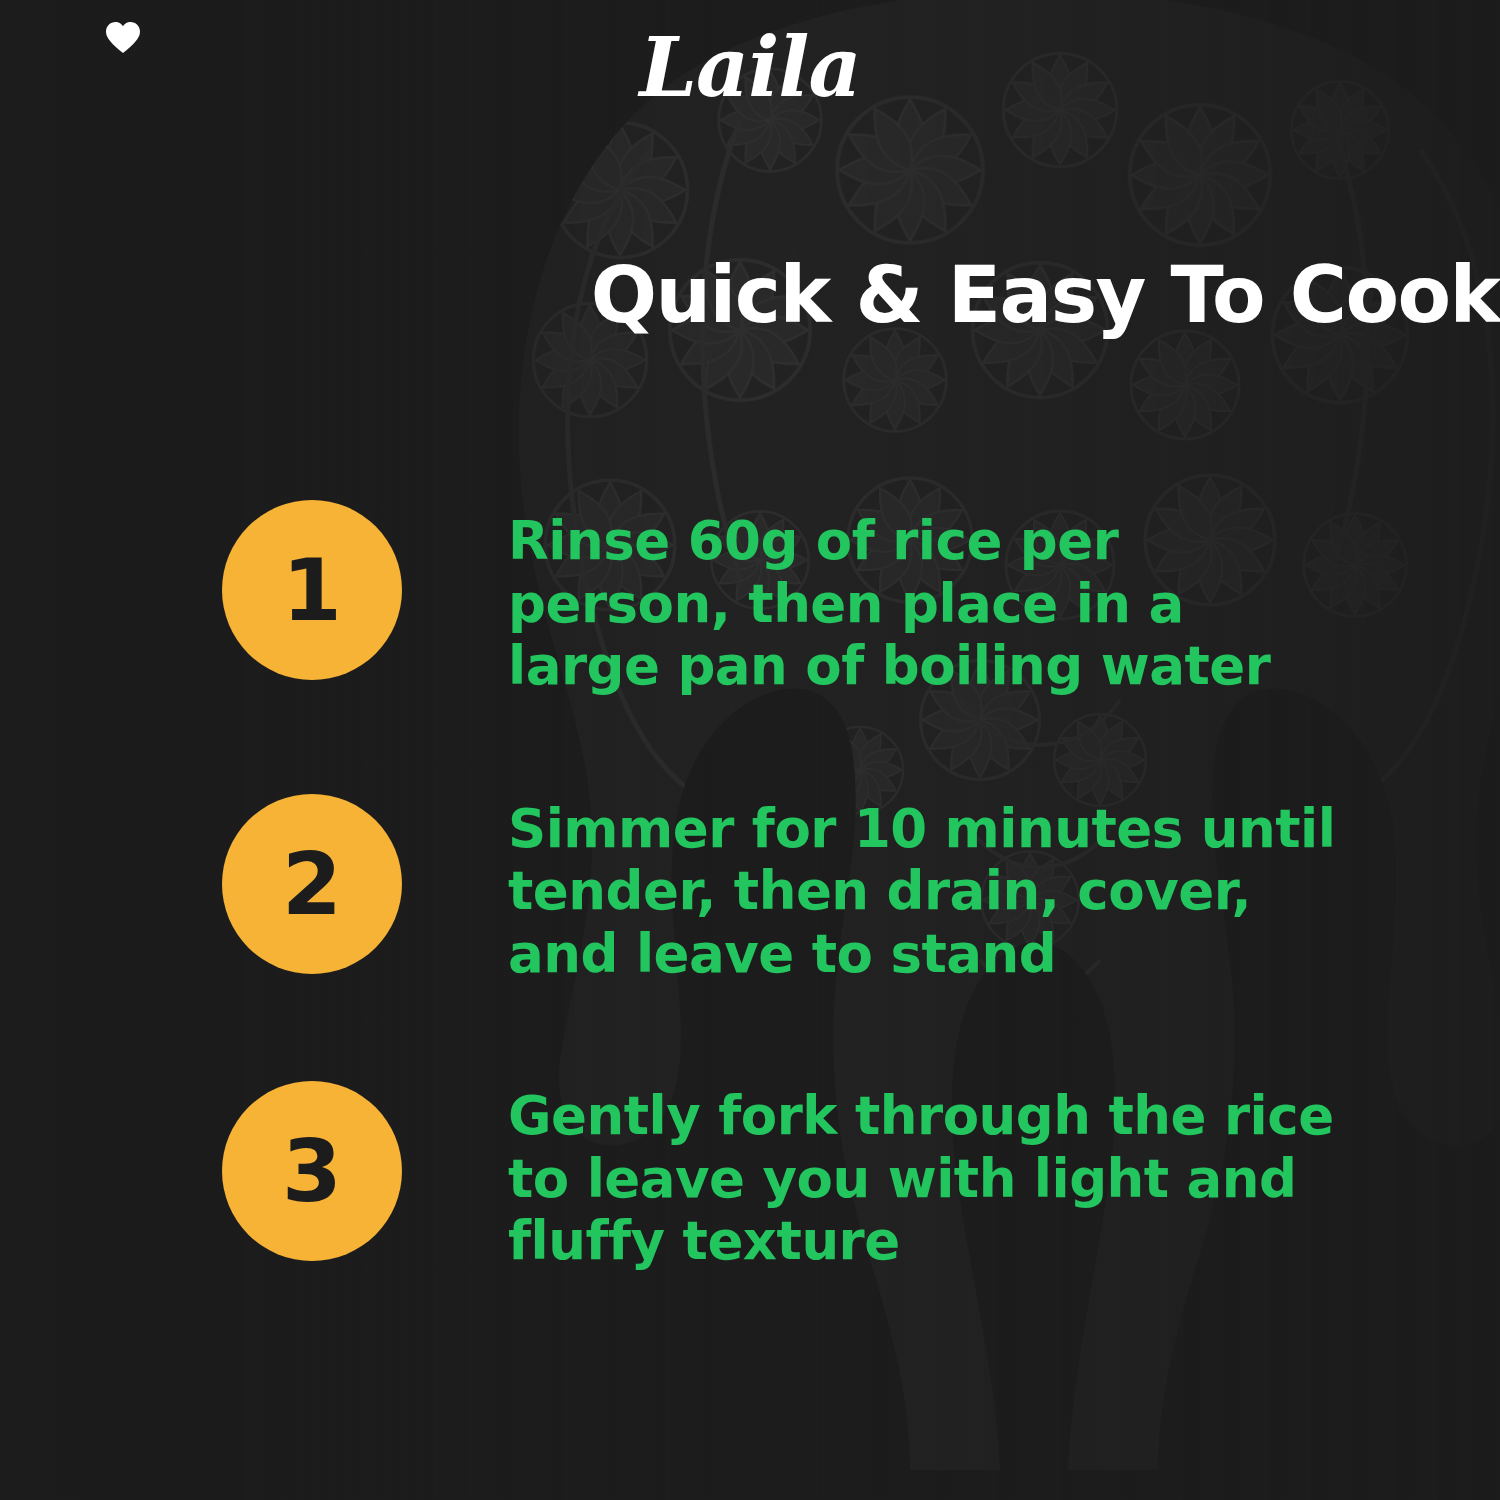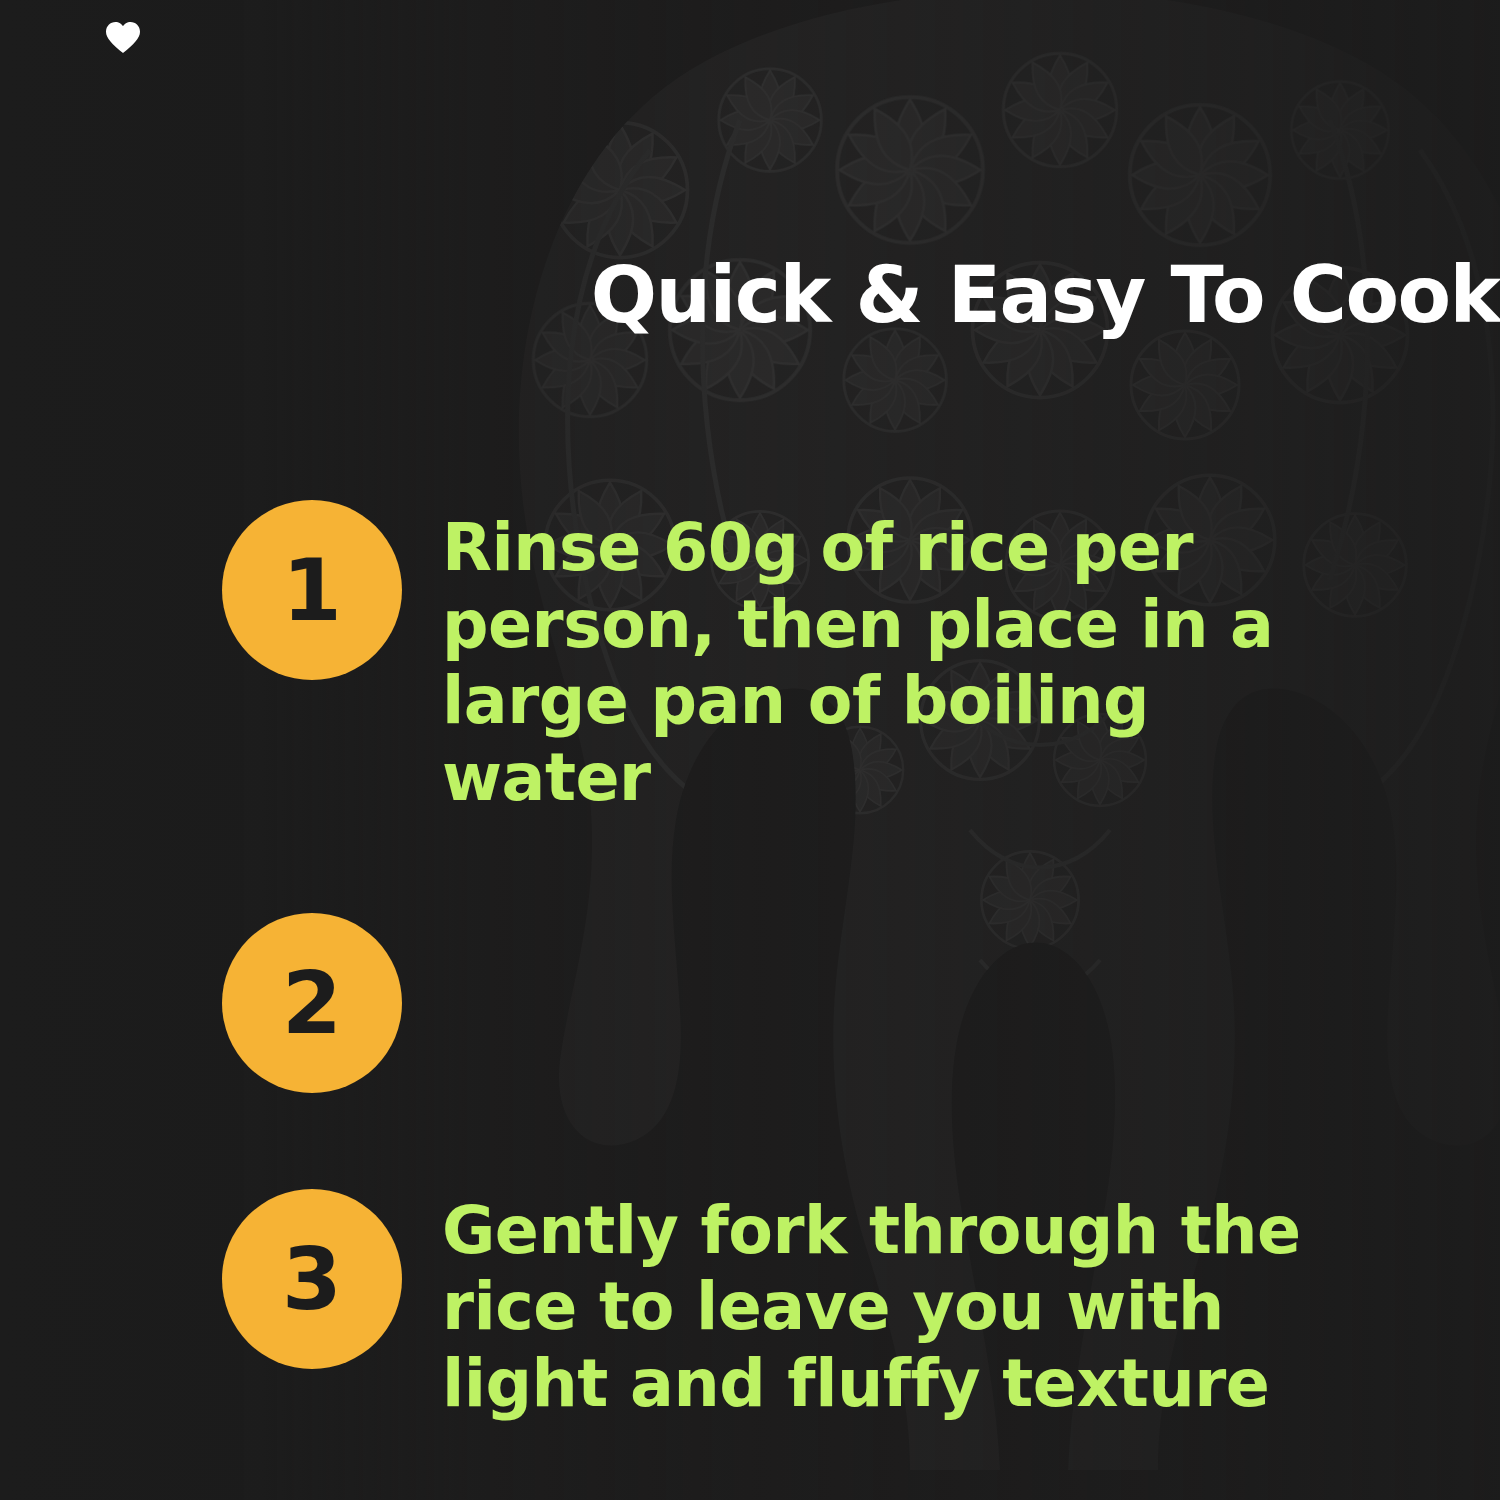--- a/index.html
+++ b/index.html
@@ -111,25 +111,25 @@
     align-items: center;
     justify-content: center;
     font-family: "DejaVu Sans", sans-serif;
     font-weight: 700;
     font-size: 86px;
     line-height: 1;
   }
 
   .step-text {
     flex: 1 1 auto;
-    margin-left: 40px;
-    color: #bef264;
+    margin-left: 106px;
+    color: #22c55e;
     font-family: "DejaVu Sans", sans-serif;
     font-weight: 700;
-    font-size: 65px;
+    font-size: 53px;
     line-height: 1.18;
     letter-spacing: -0.5px;
     padding-top: 10px;
   }
 
   .step-2 .step-text { padding-top: 4px; }
   .step-3 .step-text { padding-top: 4px; }
 </style>
 </head>
 <body>
@@ -225,36 +225,38 @@
         <path d="M890,120 C940,250 940,420 890,580"></path>
       </g>
     </g>
 
     <path clip-path="url(#eleclip)" d="M0,-40 H1060 V1560 H0 Z" fill="none"></path>
   </svg>
 
   <div class="vignette"></div>
 
   <div class="brand">
+    <span class="brand-word">Laila</span>
     <svg class="brand-heart" viewBox="0 0 32 30" aria-hidden="true">
       <path d="M16,29 C6,21 0,15 0,9 C0,4 4,0 9,0 C12,0 15,2 16,4 C17,2 20,0 23,0 C28,0 32,4 32,9 C32,15 26,21 16,29 Z" fill="#ffffff"></path>
     </svg>
   </div>
 
   <h1 class="headline">Quick &amp; Easy To Cook</h1>
 
   <div class="steps">
 
     <div class="step step-1">
       <div class="step-badge">1</div>
       <div class="step-text">Rinse 60g of rice per person, then place in a large pan of boiling water</div>
     </div>
 
     <div class="step step-2">
       <div class="step-badge">2</div>
+      <div class="step-text">Simmer for 10 minutes until tender, then drain, cover, and leave to stand</div>
     </div>
 
     <div class="step step-3">
       <div class="step-badge">3</div>
       <div class="step-text">Gently fork through the rice to leave you with light and fluffy texture</div>
     </div>
 
   </div>
 </div>
 

